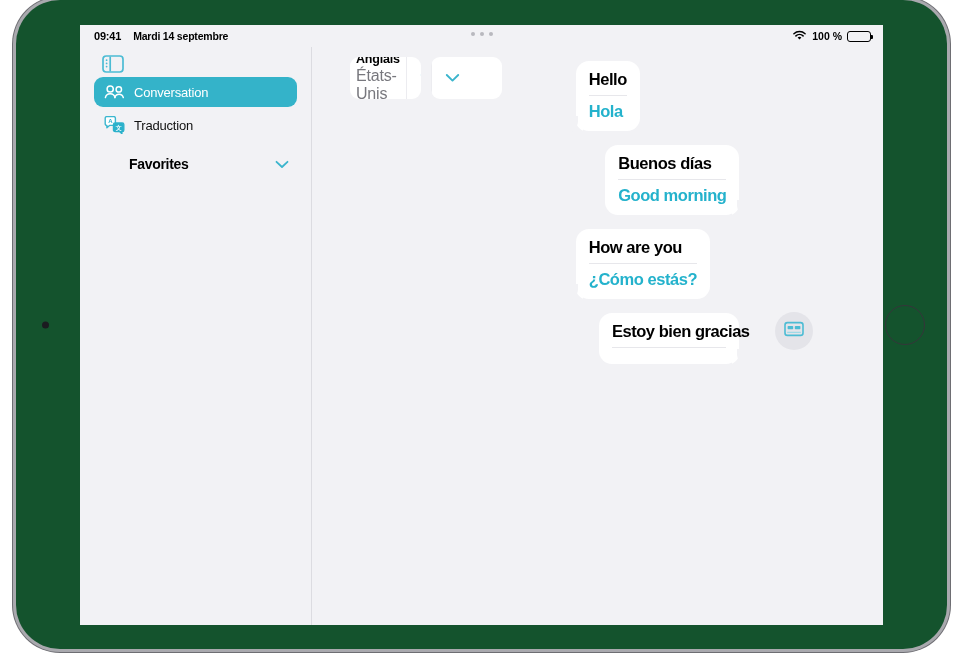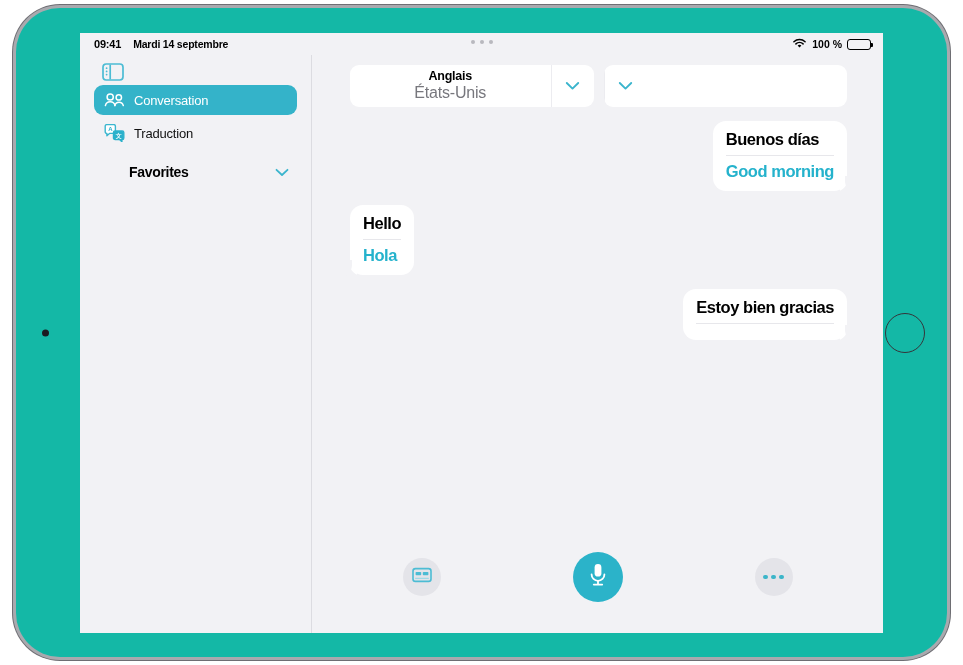--- a/index.html
+++ b/index.html
@@ -13,25 +13,25 @@
     width: 963px;
     height: 665px;
     overflow: hidden;
     background: #ffffff;
   }
 
   
   .device {
     position: absolute;
     left: 16px;
-    top: 8px;
+    top: 0;
     width: 931px;
     height: 649px;
     border-radius: 44px;
-    background: #14b8a6;
+    background: #14532d;
     box-shadow: 0 0 0 3px #a9a9ae, 0 0 0 4px #6e6e73;
     box-sizing: border-box;
   }
   .home-ring {
     position: absolute;
     right: 22px;
     top: 50%;
     transform: translateY(-50%);
     width: 40px;
     height: 40px;
@@ -172,21 +172,21 @@
     letter-spacing: -0.3px;
     margin-left: 25px;
   }
   .section-chevron { margin-left: auto; display: flex; }
 
   
   .main {
     flex: 1;
     background: #f2f2f5;
     display: flex;
-    flex-direction: column;
+    flex-direction: row;
     min-width: 0;
     position: relative;
   }
 
   .lang-bar {
     display: flex;
     gap: 10px;
     padding: 10px 36px 0 38px;
   }
   .lang-select {
@@ -421,38 +421,46 @@
               <div class="lang-chevron">
                 <svg width="15" height="10" viewBox="0 0 15 10">
                   <path d="M1.8 2 L7.5 7.6 L13.2 2" fill="none" stroke="#3bb5cd" stroke-width="1.9" stroke-linecap="round" stroke-linejoin="round"></path>
                 </svg>
               </div>
             </div>
           </div>
 
           <div class="conversation">
 
+            <div class="row left">
+              <div class="bubble tail-left">
+                <div class="src">Hello</div>
+                <div class="divider"></div>
+                <div class="dst">Hola</div>
+                <span class="tail"></span>
+              </div>
+            </div>
+
             <div class="row right">
               <div class="bubble tail-right">
                 <div class="src">Buenos días</div>
                 <div class="divider"></div>
                 <div class="dst">Good morning</div>
                 <span class="tail"></span>
               </div>
             </div>
 
             <div class="row left">
               <div class="bubble tail-left">
-                <div class="src">Hello</div>
+                <div class="src">How are you</div>
                 <div class="divider"></div>
-                <div class="dst">Hola</div>
+                <div class="dst">¿Cómo estás?</div>
                 <span class="tail"></span>
               </div>
             </div>
-
 
             <div class="row right">
               <div class="bubble tail-right">
                 <div class="src">Estoy bien gracias</div>
                 <div class="divider"></div>
                 <span class="tail"></span>
               </div>
             </div>
 
           </div>

